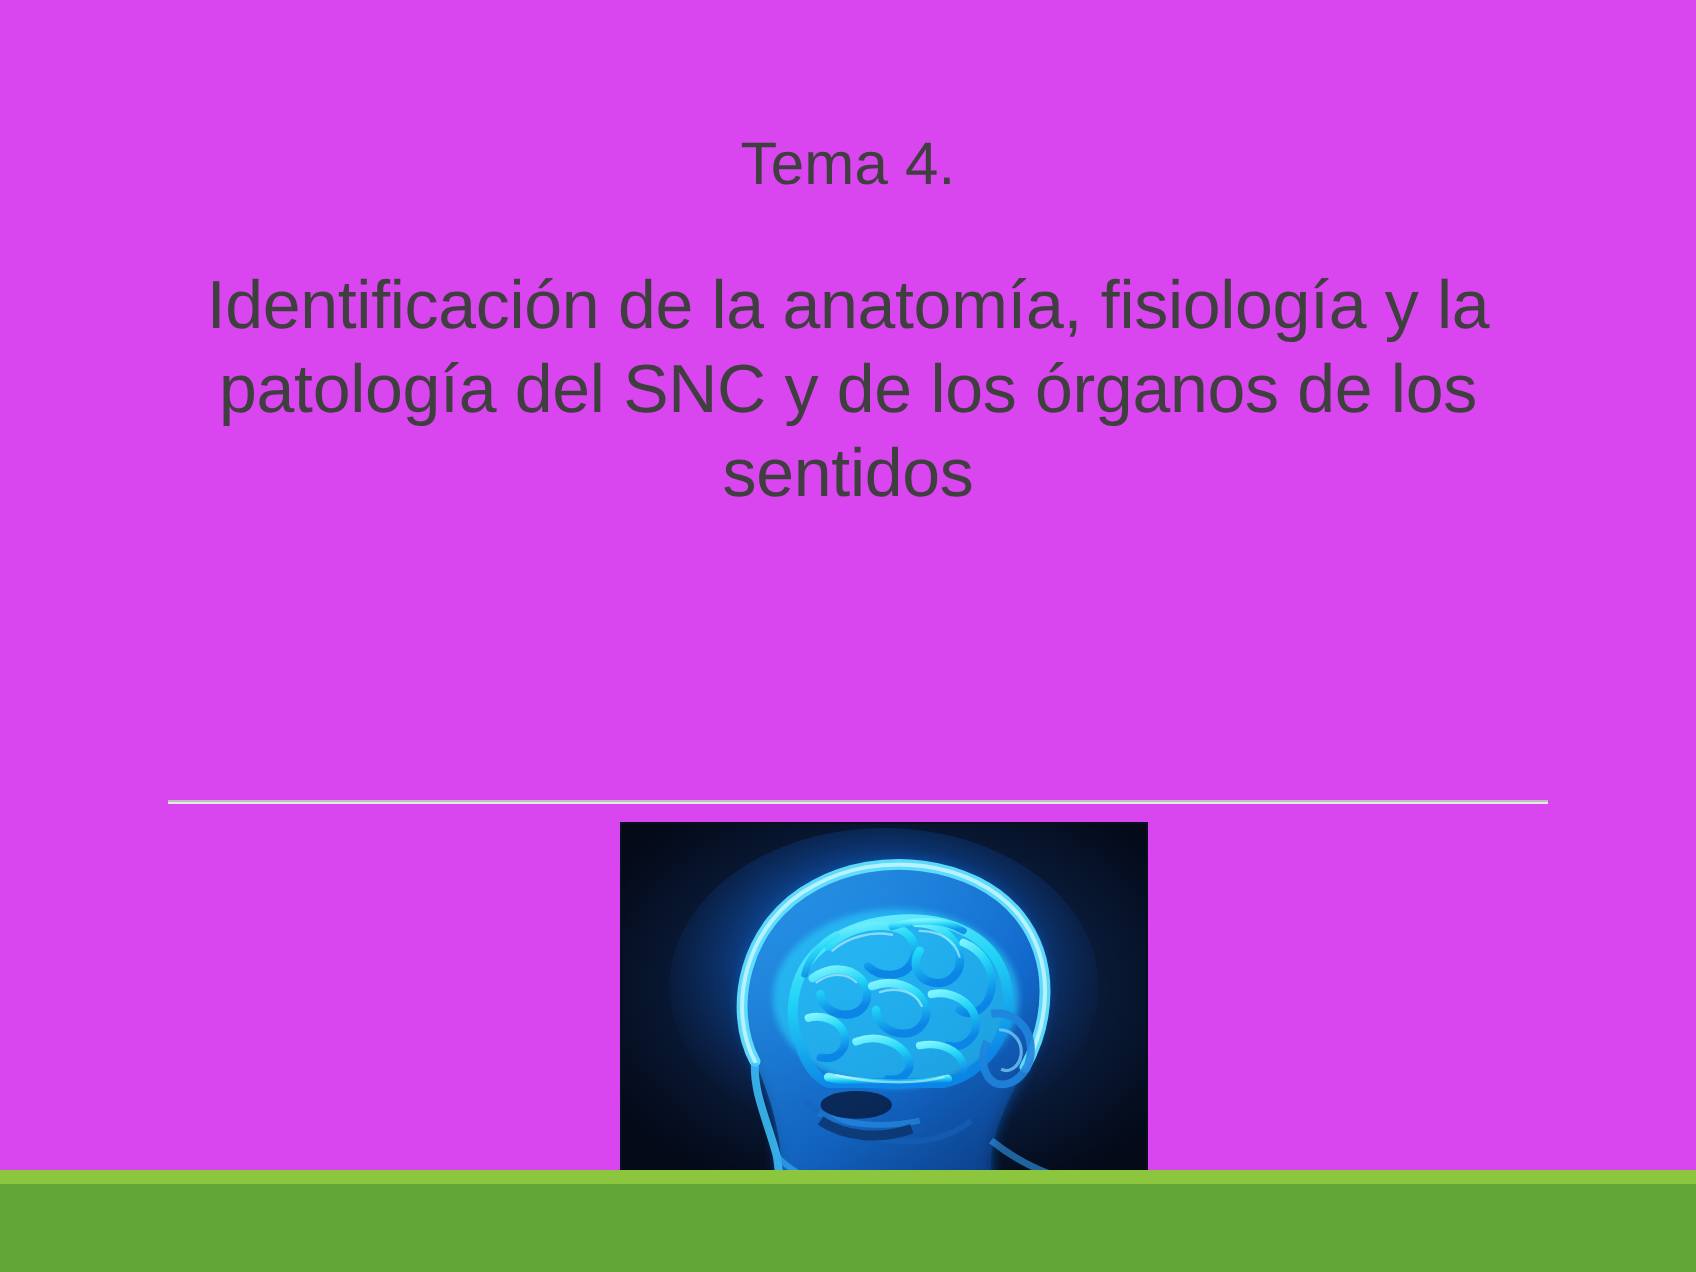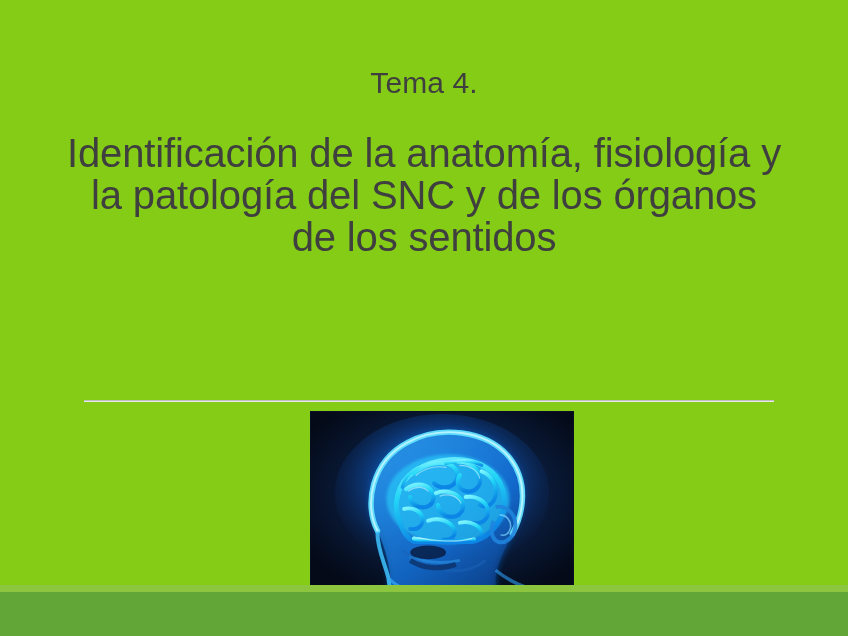--- a/index.html
+++ b/index.html
@@ -10,21 +10,21 @@
   body {
     width: 848px;
     height: 636px;
     overflow: hidden;
     font-family: "Liberation Sans", sans-serif;
   }
   #slide {
     position: relative;
     width: 848px;
     height: 636px;
-    background: #84cc16;
+    background: #d946ef;
     overflow: hidden;
   }
 
   
   #title-block {
     position: absolute;
     left: 60px;
     top: 62px;
     width: 728px;
     text-align: center;
@@ -35,21 +35,21 @@
   .title-line-1 {
     font-size: 30px;
     line-height: 42px;
     letter-spacing: 0.1px;
     white-space: nowrap;
   }
   .title-gap {
     height: 28px;
   }
   .title-line-2 {
-    font-size: 40px;
+    font-size: 34px;
     line-height: 42px;
     letter-spacing: -0.15px;
     padding: 0 6px;
   }
 
   
   #divider {
     position: absolute;
     left: 84px;
     top: 400px;

